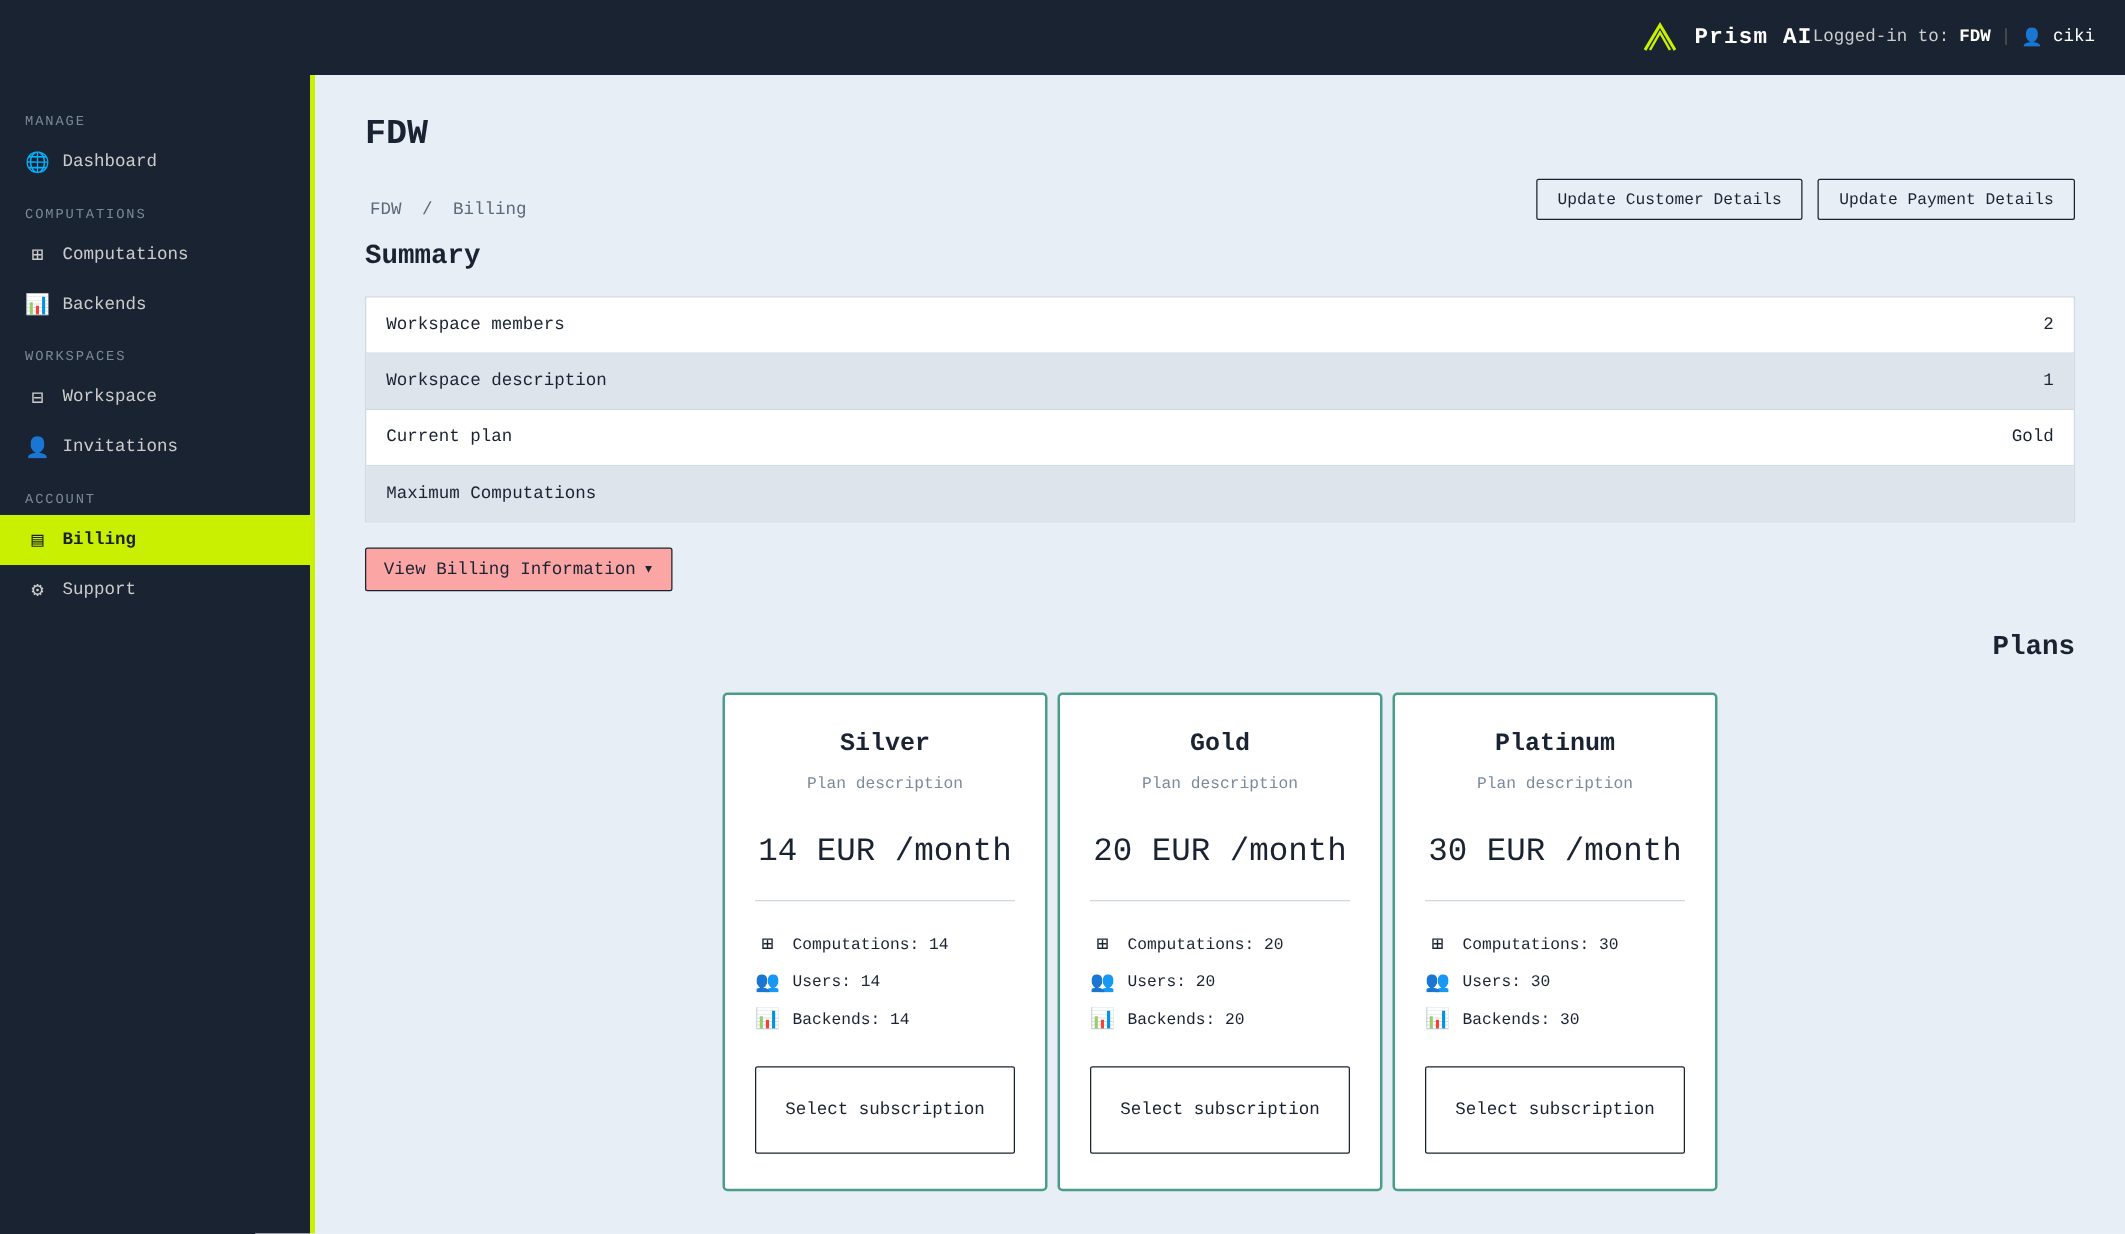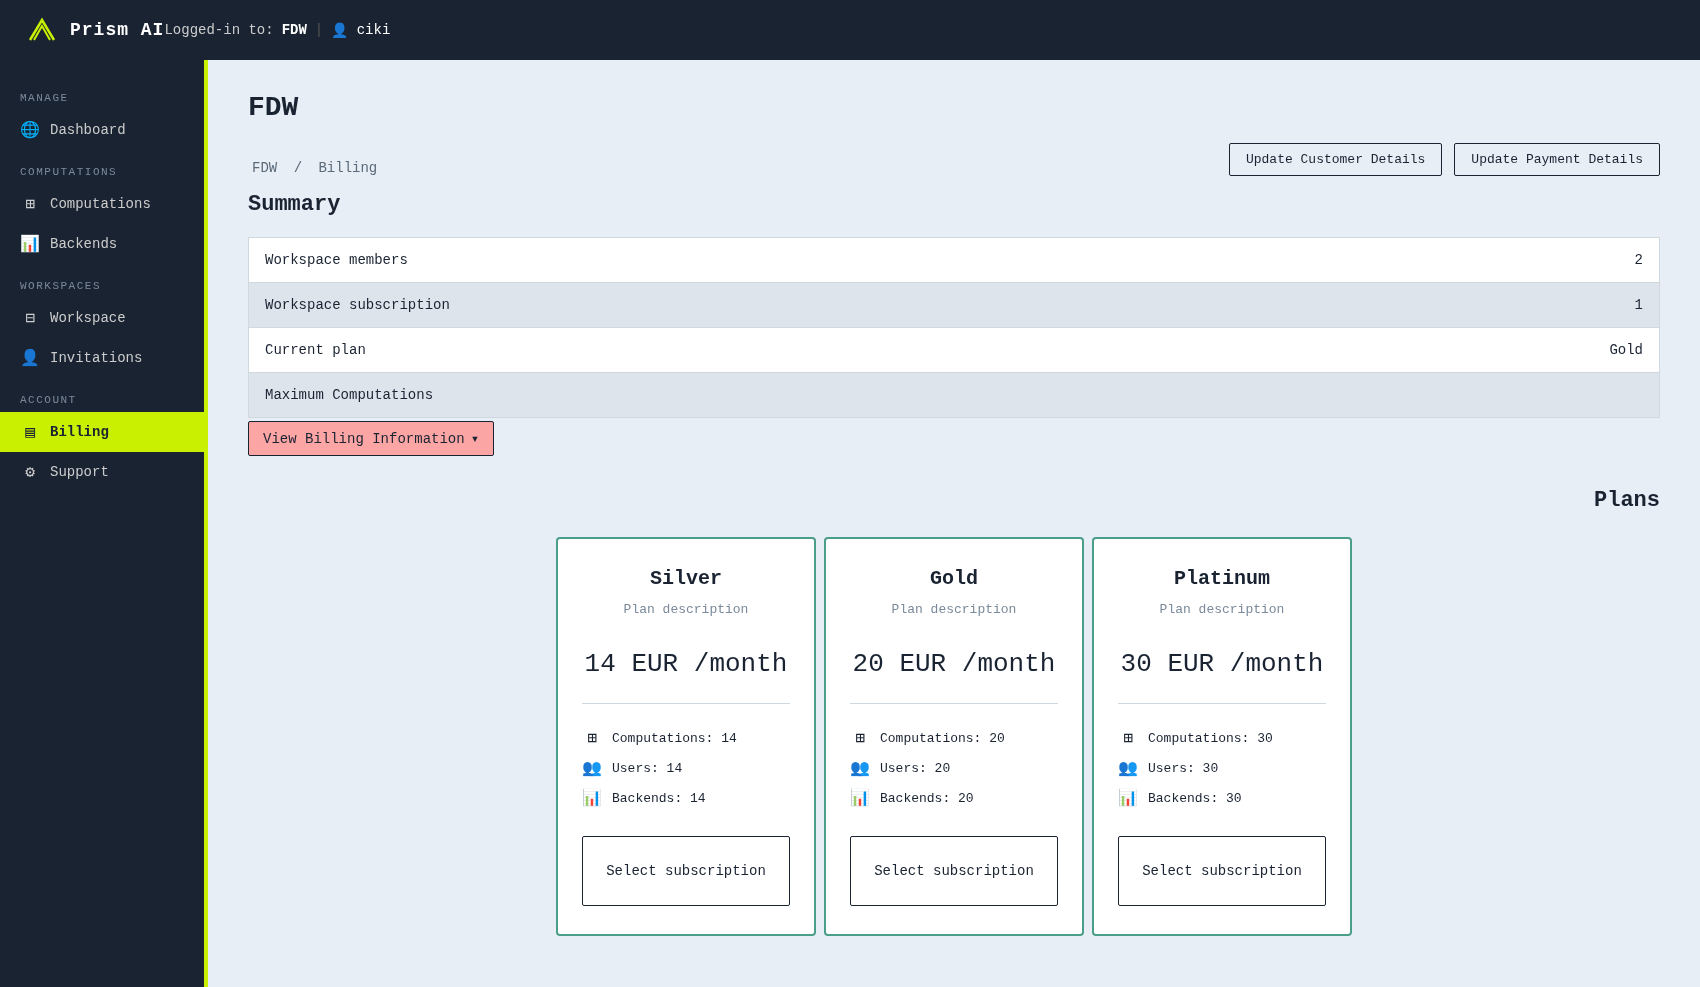--- a/index.html
+++ b/index.html
@@ -14,21 +14,21 @@
       overflow: hidden;
     }
 
     
     .topbar {
       background: #1a2332;
       color: #fff;
       height: 60px;
       display: flex;
       align-items: center;
-      justify-content: flex-start;
+      justify-content: flex-end;
       padding: 0 24px;
       flex-shrink: 0;
     }
 
     .topbar-logo {
       display: flex;
       align-items: center;
       gap: 10px;
     }
 
@@ -72,21 +72,21 @@
     
     .layout {
       display: flex;
       flex: 1;
       overflow: hidden;
     }
 
     
     .sidebar {
       background: #1a2332;
-      width: 204px;
+      width: 248px;
       flex-shrink: 0;
       padding: 16px 0;
       display: flex;
       flex-direction: column;
       overflow-y: auto;
     }
 
     .sidebar-section-label {
       font-size: 11px;
       color: #7a8a9a;
@@ -176,21 +176,21 @@
       font-size: 22px;
       color: #1a2332;
       margin-bottom: 20px;
       font-family: 'Courier New', Courier, monospace;
     }
 
     
     .summary-table {
       background: #fff;
       border: 1px solid #d0d8e0;
-      margin-bottom: 3px;
+      margin-bottom: 20px;
       width: 100%;
     }
 
     .summary-row {
       display: flex;
       justify-content: space-between;
       padding: 14px 16px;
       font-size: 14px;
       font-family: 'Courier New', Courier, monospace;
       color: #1a2332;
@@ -400,21 +400,21 @@
       </div>
 
       <h2 class="section-title">Summary</h2>
 
       <div class="summary-table">
         <div class="summary-row">
           <span class="row-label">Workspace members</span>
           <span class="row-value">2</span>
         </div>
         <div class="summary-row striped">
-          <span class="row-label">Workspace subscription</span>
+          <span class="row-label">Workspace description</span>
           <span class="row-value">1</span>
         </div>
         <div class="summary-row">
           <span class="row-label">Current plan</span>
           <span class="row-value">Gold</span>
         </div>
         <div class="summary-row striped">
           <span class="row-label">Maximum Computations</span>
           <span class="row-value"></span>
         </div>

